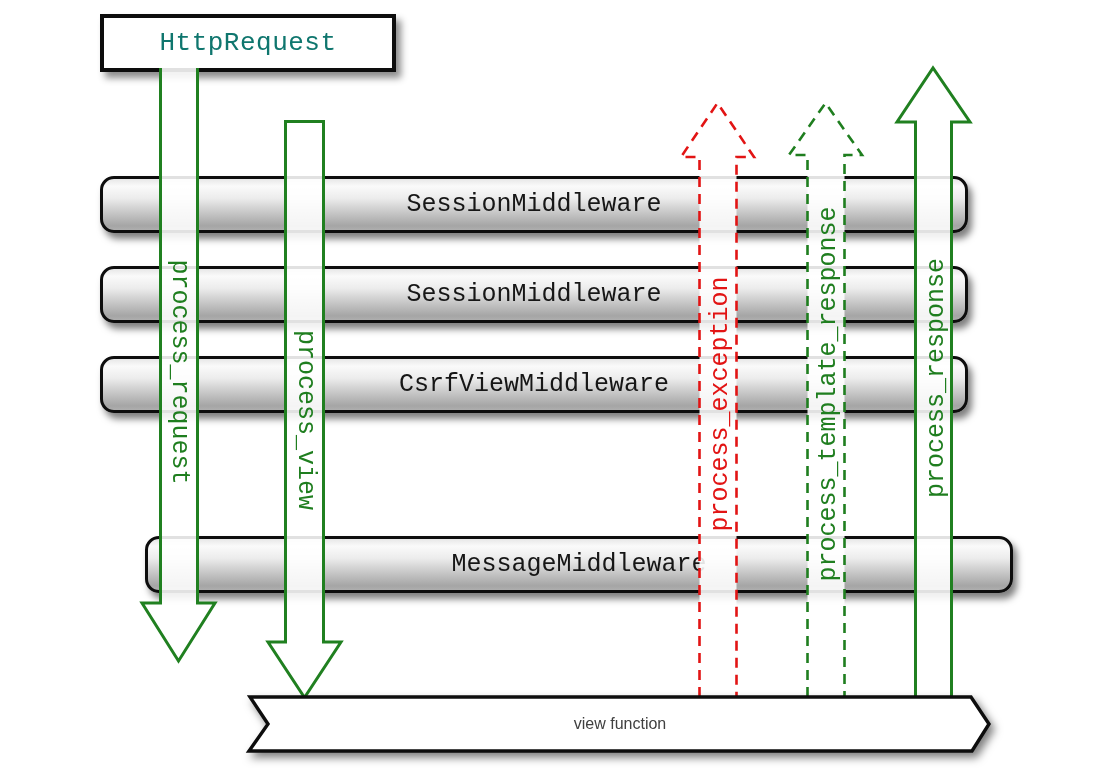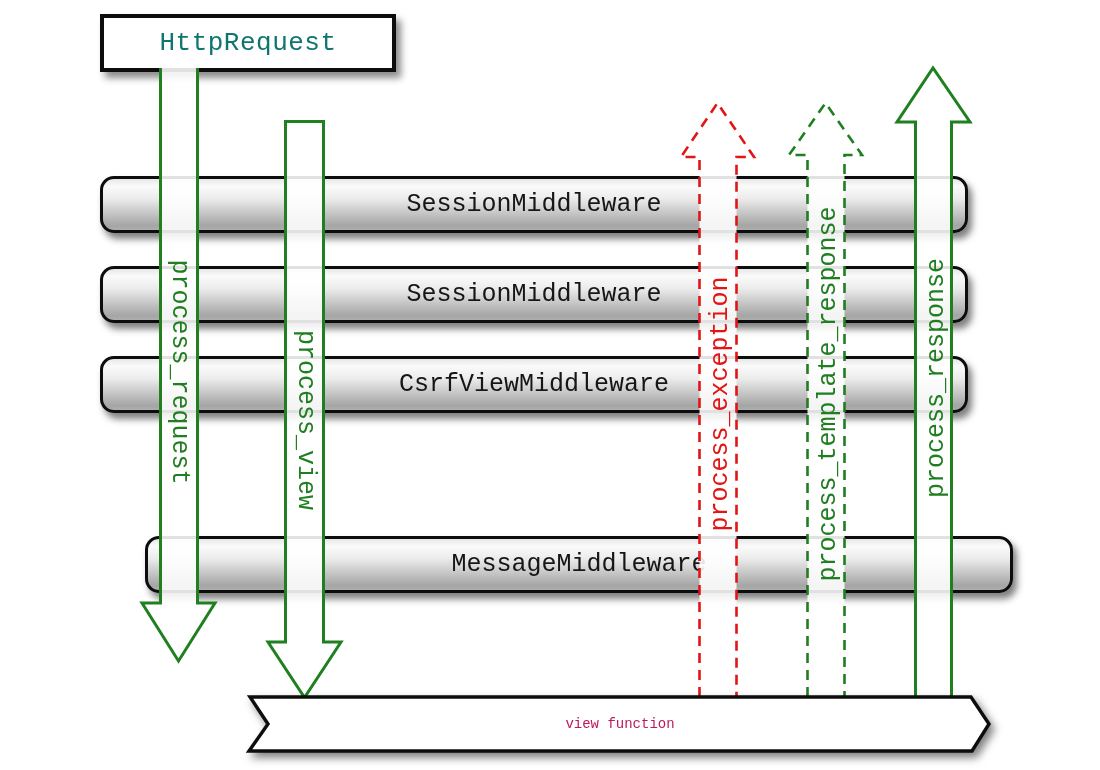--- a/index.html
+++ b/index.html
@@ -91,22 +91,22 @@
   .vl-exception{ left: 720px; top: 404px; }
   .vl-template { left: 828px; top: 394px; }
   .vl-response { left: 936px; top: 378px; }
 
   
   .banner-text {
     position: absolute;
     left: 268px; top: 697px;
     width: 704px; height: 54px;
     display: flex; align-items: center; justify-content: center;
-    font-family: Liberation Mono, monospace;
-    font-size: 14px; color: #be185d;
+    font-family: Liberation Sans, sans-serif;
+    font-size: 16px; color: #404040;
   }
 </style>
 </head>
 <body>
 
 <div class="canvas">
 
   <div class="bar b0">
     <span>SessionMiddleware</span>
   </div>

